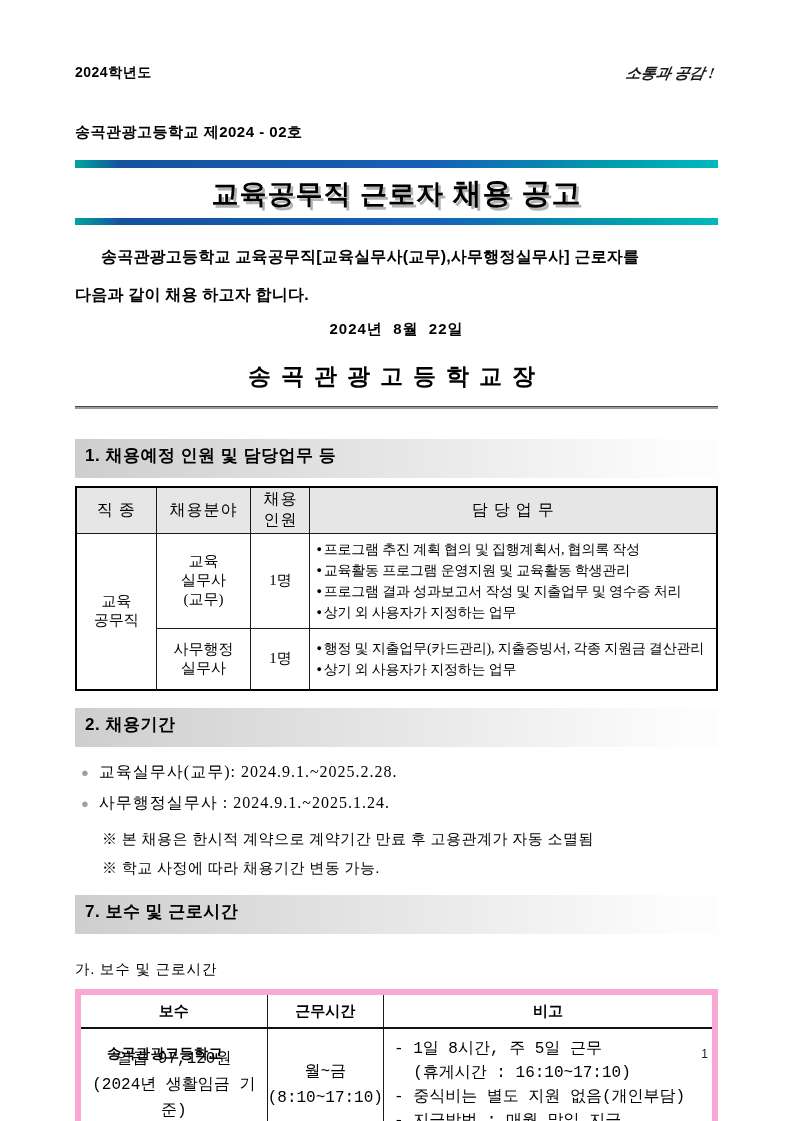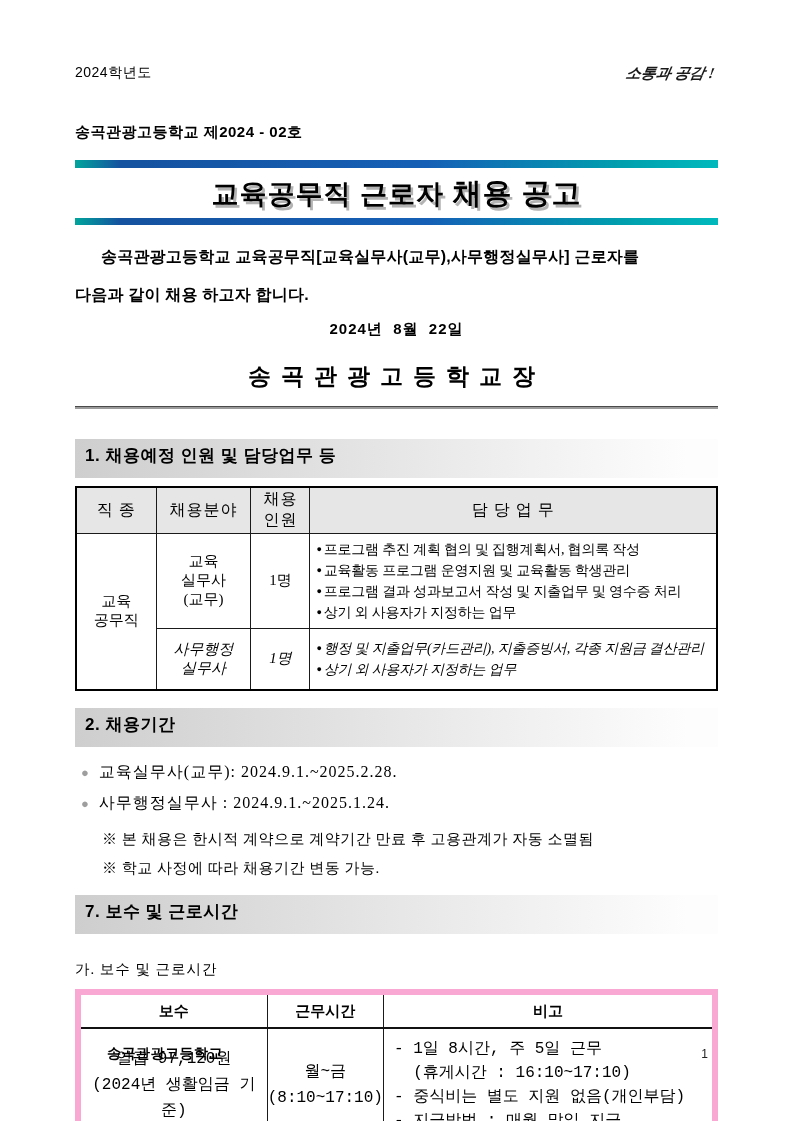--- a/index.html
+++ b/index.html
@@ -14,21 +14,21 @@
   }
   .content { padding: 0 75px; }
 
   
   .top-row {
     padding-top: 64px;
     display: flex;
     justify-content: space-between;
     align-items: flex-start;
   }
-  .academic-year { font-size: 14px; font-weight: normal; letter-spacing: 0.5px; }
+  .academic-year { font-size: 14px; font-weight: bold; letter-spacing: 0.5px; }
   .slogan {
     font-family: "Liberation Serif", serif;
     font-size: 15px; font-weight: bold; font-style: italic;
     transform: skewX(-10deg);
     color: #1a1a1a;
     margin-right: 4px;
   }
 
   .doc-number { margin-top: 40px; font-size: 15px; font-weight: bold; letter-spacing: 0.5px; }
 
@@ -105,21 +105,21 @@
     font-weight: normal;
     text-align: center;
     height: 46px;
     letter-spacing: 1px;
   }
   .tbl1 td { font-size: 15px; text-align: center; padding: 4px 2px; }
   .tbl1 .duties-cell { text-align: left; padding: 5px 6px; }
   .duty { font-size: 14px; line-height: 20px; letter-spacing: -0.2px; }
   .duty .b { font-size: 9px; vertical-align: 2px; margin-right: 2px; }
   .row1 { height: 82px; }
-  .row2 { height: 62px; font-style: italic; }
+  .row2 { height: 62px; }
   .pre { white-space: pre-line; }
   .col-job { width: 12.5%; }
   .col-field { width: 14.8%; }
   .col-count { width: 9.2%; }
   .col-duty { width: 63.5%; }
 
   
   .s2-items { margin-top: 10px; }
   .s2-item {
     font-family: "Liberation Serif", serif;

